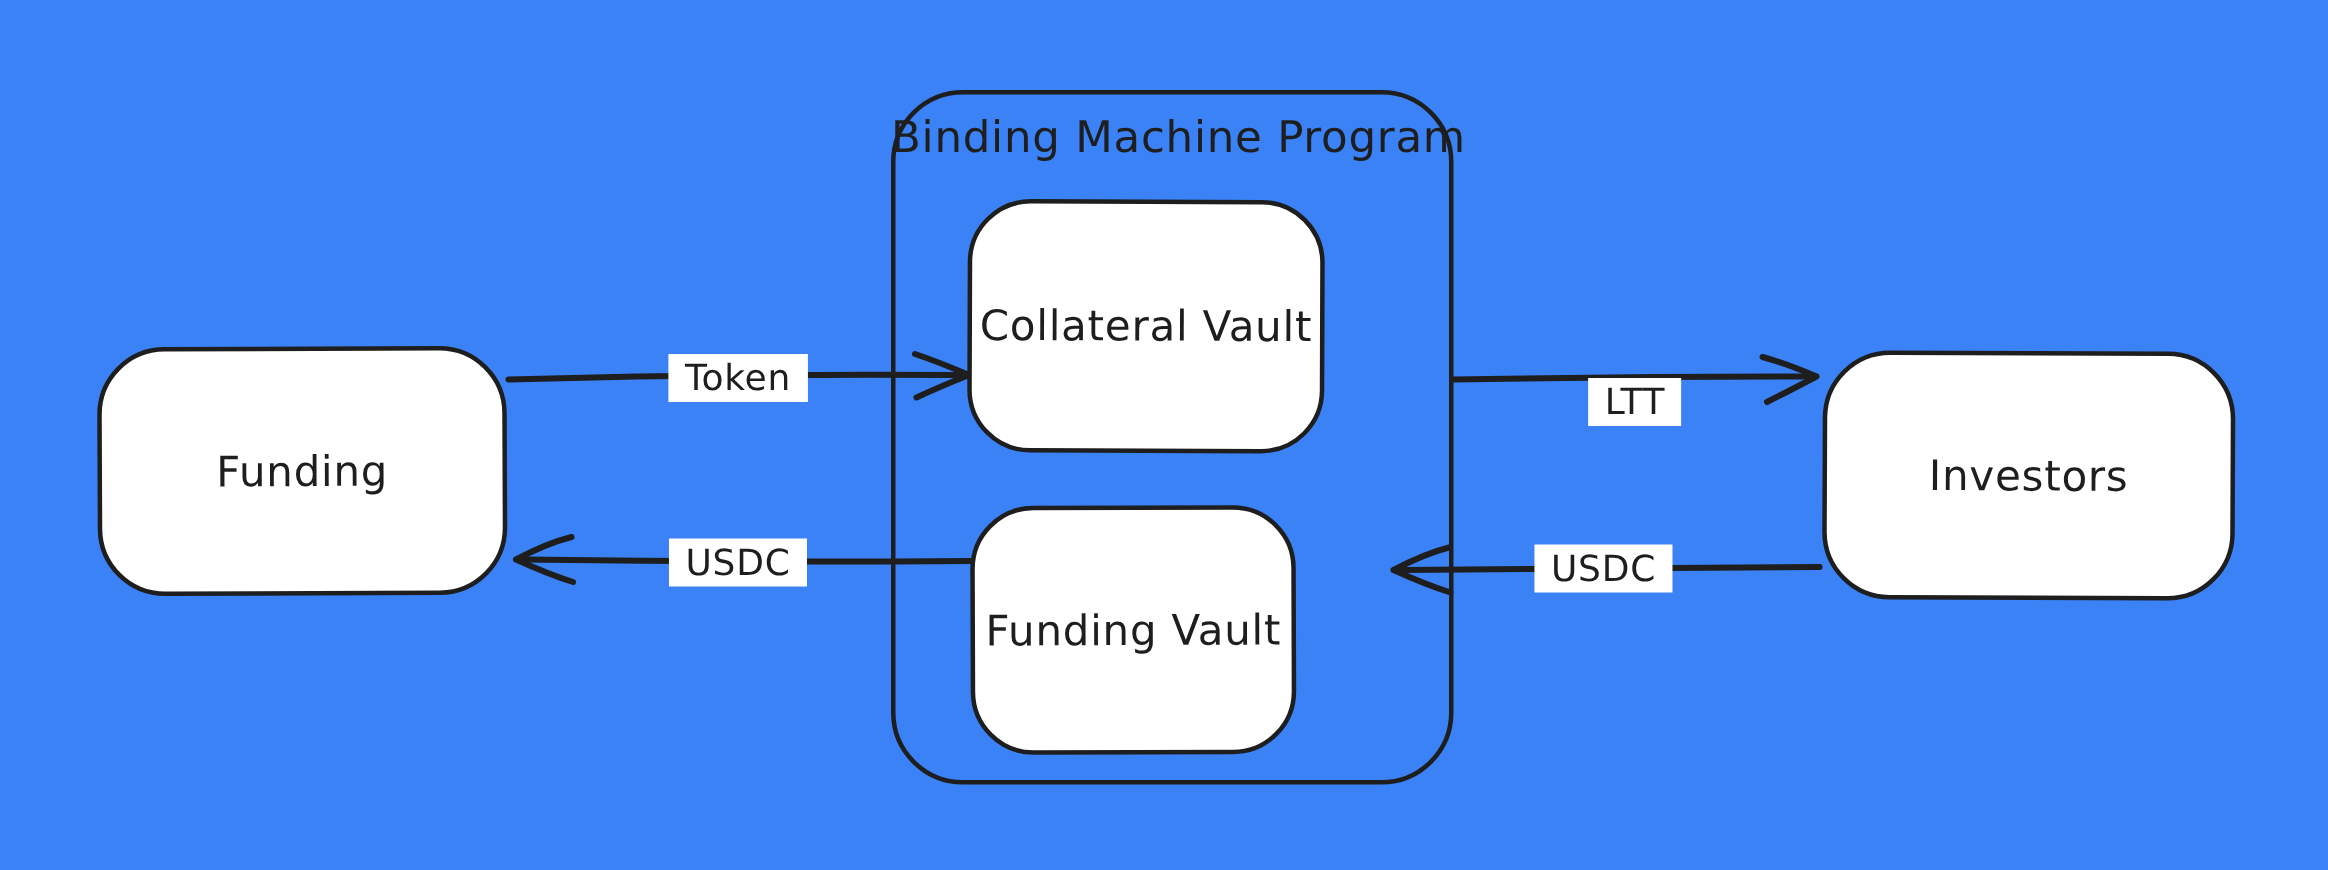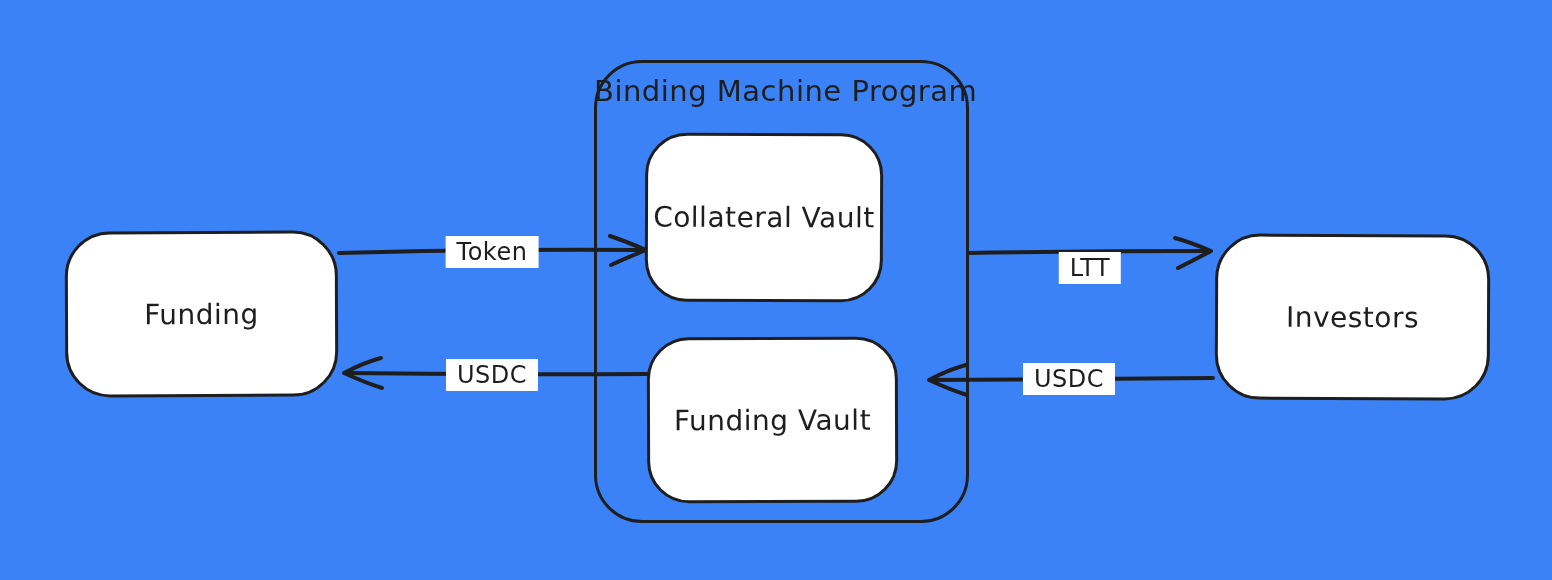--- a/index.html
+++ b/index.html
@@ -40,21 +40,21 @@
     align-items: center;
     justify-content: center;
     z-index: 2;
   }
   .box.group {
     background: transparent;
     border-radius: 48px;
   }
   .node-issuer        { left: 65px;   top: 231px; width: 273px; height: 166px; border-radius: 45px; transform: rotate(-0.25deg); }
   .node-collateral    { left: 645px;  top: 133px; width: 238px; height: 169px; border-radius: 42px; transform: rotate(0.2deg); }
-  .node-funding       { left: 647px;  top: 337px; width: 251px; height: 166px; border-radius: 42px; transform: rotate(-0.2deg); }
+  .node-funding       { left: 647px;  top: 337px; width: 217px; height: 166px; border-radius: 42px; transform: rotate(-0.2deg); }
   .node-investors     { left: 1215px; top: 234px; width: 275px; height: 166px; border-radius: 45px; transform: rotate(0.25deg); }
   .group-program      { left: 594px;  top: 60px;  width: 375px; height: 463px; }
   .node-label {
     font-size: 28px;
     letter-spacing: 0.5px;
     white-space: nowrap;
   }
   .program-title {
     position: absolute;
     top: 74px;

